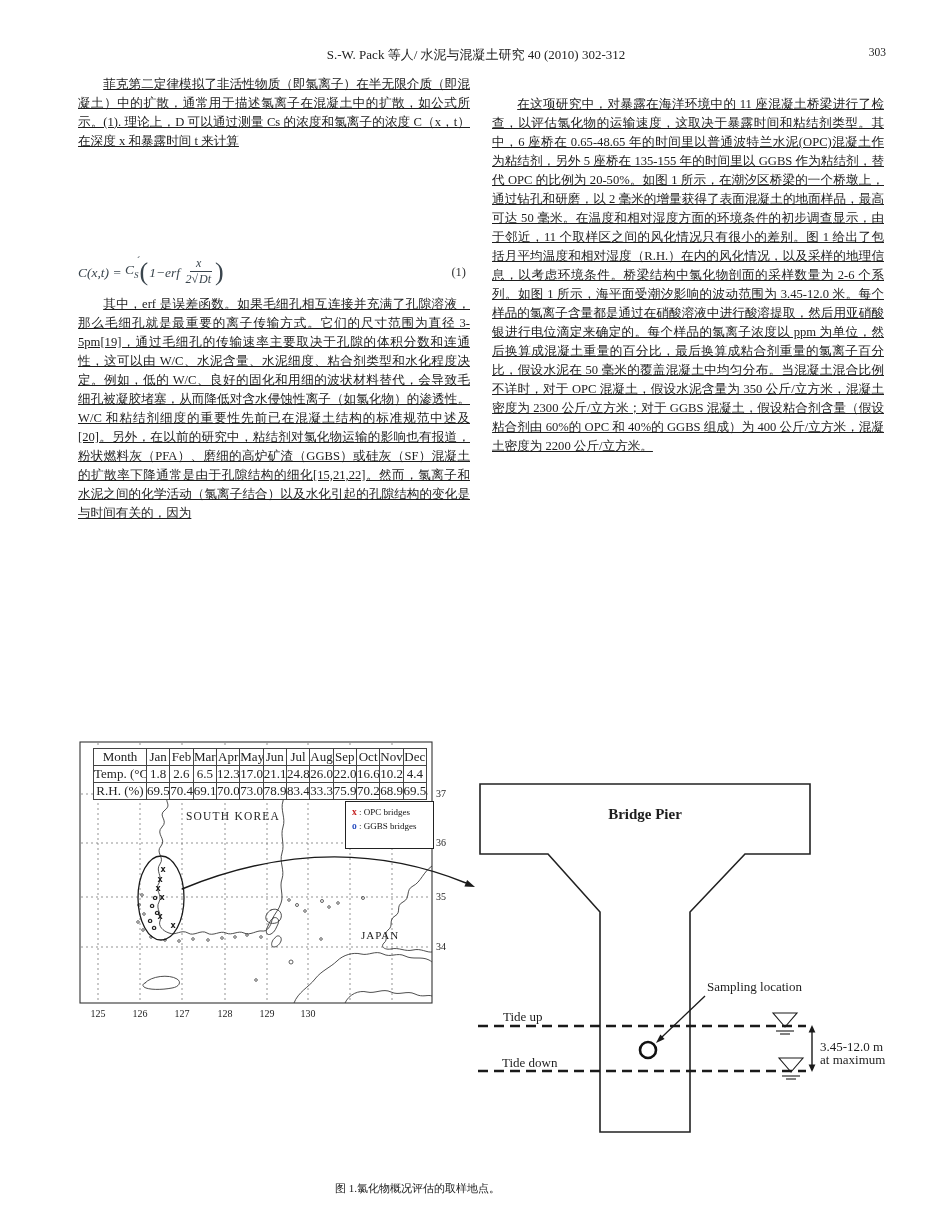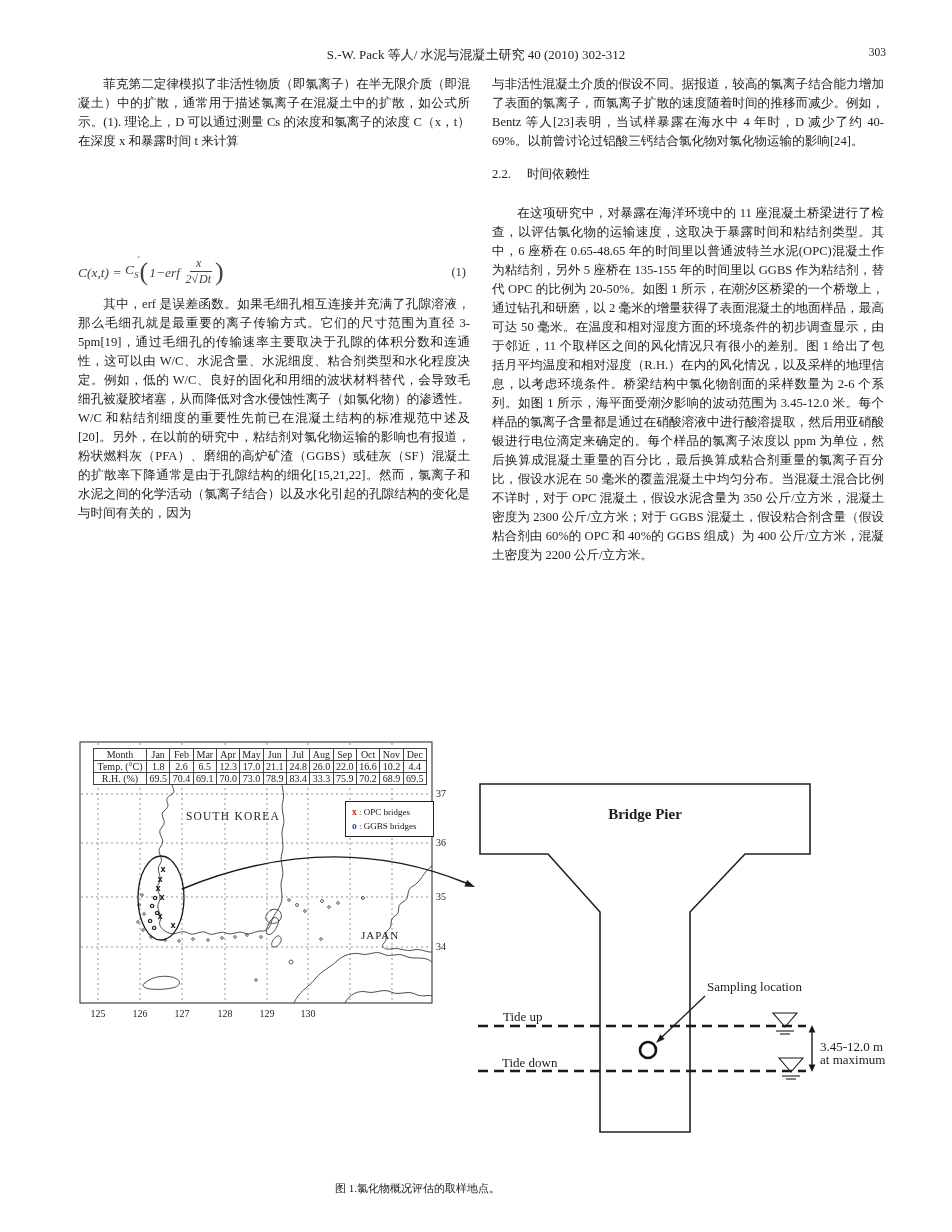--- a/index.html
+++ b/index.html
@@ -5,21 +5,21 @@
   html,body{margin:0;padding:0;background:#e8e8e8;}
   .page{position:relative;width:952px;height:1232px;background:#ffffff;overflow:hidden;
         font-family:"Liberation Serif","DejaVu Serif",serif;color:#1d1d1d;}
   .running-head{position:absolute;top:46px;left:0;width:100%;text-align:center;
                 font-size:13px;color:#222;}
   .page-number{position:absolute;top:46px;right:66px;font-size:11.5px;color:#222;}
   .col{position:absolute;width:392px;font-size:12.6px;line-height:19px;text-align:justify;}
   .col-left{left:78px;top:75px;}
   .col-right{left:492px;top:75px;}
   .para{margin:0;}
-  .indent{text-indent:2em;}
+  .indent{text-indent:2em;text-decoration:underline;}
   .section-heading{margin:14px 0 0 0;font-size:12.6px;font-weight:normal;line-height:19px;}
   .sec-num{margin-right:16px;}
   .para-after-heading{margin-top:20px;}
   
   .equation-row{position:relative;margin-top:98px;height:46px;display:flex;align-items:center;
                 font-style:italic;color:#3a454d;font-size:13.5px;}
   .eq{display:inline-flex;align-items:center;}
   .eq > span{white-space:pre;}
   .eq-cs{position:relative;}
   .eq-cs sub{font-size:9px;}
@@ -28,27 +28,27 @@
   .frac{display:inline-flex;flex-direction:column;align-items:center;font-size:12px;
         line-height:1.15;margin:0 2px;vertical-align:middle;}
   .frac-num{border-bottom:1px solid currentColor;padding:0 6px;}
   .frac-den{display:inline-flex;align-items:flex-start;padding-top:1px;}
   .radicand{border-top:1px solid currentColor;padding:0 1px;}
   .eq-number{position:absolute;right:4px;font-style:normal;color:#333;font-size:12.5px;}
   
   .figure{position:absolute;left:75px;top:740px;width:840px;height:400px;}
   .figure svg{position:absolute;left:0;top:0;}
   .climate-table{position:absolute;left:18px;top:8px;width:334px;height:33px;
-                 border-collapse:collapse;font-size:10px;color:#222;table-layout:fixed;
+                 border-collapse:collapse;font-size:13px;color:#222;table-layout:fixed;
                  background:#fff;}
   .climate-table td{border:0.8px solid #444;text-align:center;padding:0;height:10px;
                     overflow:hidden;white-space:nowrap;}
   .climate-table td.rl{width:52px;}
   .map-legend{position:absolute;left:270px;top:61px;width:78px;border:1.2px solid #222;
-              background:#fff;padding:3px 3px 3px 6px;font-size:9px;color:#111;}
+              background:#fff;padding:3px 3px 15px 6px;font-size:9px;color:#111;}
   .lg-row{line-height:14px;white-space:nowrap;}
   .lg-m{font-weight:bold;font-size:9.5px;}
   .fig-caption{position:absolute;left:335px;top:1145px;font-size:11px;color:#222;margin-top:36px;}
   
   text{font-family:"Liberation Serif","DejaVu Serif",serif;fill:#1d1d1d;}
   .tick{font-size:10px;text-anchor:middle;}
   .lat-tick{font-size:10px;text-anchor:start;}
   .map-name{font-size:11.5px;letter-spacing:1.2px;}
   .map-name-sm{font-size:11px;letter-spacing:1px;}
   .pier-title{font-size:15px;font-weight:bold;text-anchor:middle;}
@@ -81,24 +81,20 @@
           <span>1−erf </span>
           <span class="frac"><span class="frac-num">x</span><span class="frac-den"><span>2</span><span class="sqrt"><span>√</span><span class="radicand">Dt</span></span></span></span>
           <span class="paren">)</span>
       </span>
       <span class="eq-number">(1)</span>
     </div>
     <p class="para indent">其中，erf 是误差函数。如果毛细孔相互连接并充满了孔隙溶液，那么毛细孔就是最重要的离子传输方式。它们的尺寸范围为直径 3-5pm[19]，通过毛细孔的传输速率主要取决于孔隙的体积分数和连通性，这可以由 W/C、水泥含量、水泥细度、粘合剂类型和水化程度决定。例如，低的 W/C、良好的固化和用细的波状材料替代，会导致毛细孔被凝胶堵塞，从而降低对含水侵蚀性离子（如氯化物）的渗透性。W/C 和粘结剂细度的重要性先前已在混凝土结构的标准规范中述及[20]。另外，在以前的研究中，粘结剂对氯化物运输的影响也有报道，粉状燃料灰（PFA）、磨细的高炉矿渣（GGBS）或硅灰（SF）混凝土的扩散率下降通常是由于孔隙结构的细化[15,21,22]。然而，氯离子和水泥之间的化学活动（氯离子结合）以及水化引起的孔隙结构的变化是与时间有关的，因为</p>
   </div>
 
   <div class="col col-right">
-    <p class="para">与非活性混凝土介质的假设不同。据报道，较高的氯离子结合能力增加了表面的氯离子，而氯离子扩散的速度随着时间的推移而减少。例如，Bentz 等人[23]表明，当试样暴露在海水中 4 年时，D 减少了约 40-69%。以前曾讨论过铝酸三钙结合氯化物对氯化物运输的影响[24]。</p>
-    <h3 class="section-heading">
-      <span class="sec-num">2.2.</span><span>时间依赖性</span>
-    </h3>
     <p class="para indent para-after-heading">在这项研究中，对暴露在海洋环境中的 11 座混凝土桥梁进行了检查，以评估氯化物的运输速度，这取决于暴露时间和粘结剂类型。其中，6 座桥在 0.65-48.65 年的时间里以普通波特兰水泥(OPC)混凝土作为粘结剂，另外 5 座桥在 135-155 年的时间里以 GGBS 作为粘结剂，替代 OPC 的比例为 20-50%。如图 1 所示，在潮汐区桥梁的一个桥墩上，通过钻孔和研磨，以 2 毫米的增量获得了表面混凝土的地面样品，最高可达 50 毫米。在温度和相对湿度方面的环境条件的初步调查显示，由于邻近，11 个取样区之间的风化情况只有很小的差别。图 1 给出了包括月平均温度和相对湿度（R.H.）在内的风化情况，以及采样的地理信息，以考虑环境条件。桥梁结构中氯化物剖面的采样数量为 2-6 个系列。如图 1 所示，海平面受潮汐影响的波动范围为 3.45-12.0 米。每个样品的氯离子含量都是通过在硝酸溶液中进行酸溶提取，然后用亚硝酸银进行电位滴定来确定的。每个样品的氯离子浓度以 ppm 为单位，然后换算成混凝土重量的百分比，最后换算成粘合剂重量的氯离子百分比，假设水泥在 50 毫米的覆盖混凝土中均匀分布。当混凝土混合比例不详时，对于 OPC 混凝土，假设水泥含量为 350 公斤/立方米，混凝土密度为 2300 公斤/立方米；对于 GGBS 混凝土，假设粘合剂含量（假设粘合剂由 60%的 OPC 和 40%的 GGBS 组成）为 400 公斤/立方米，混凝土密度为 2200 公斤/立方米。</p>
   </div>
 
   <div class="figure">
     <svg width="840" height="400" viewBox="0 0 840 400">
       <defs>
         <clipPath id="mapclip">
             <rect x="5" y="2" width="352" height="261"></rect>
           </clipPath>
       </defs>

